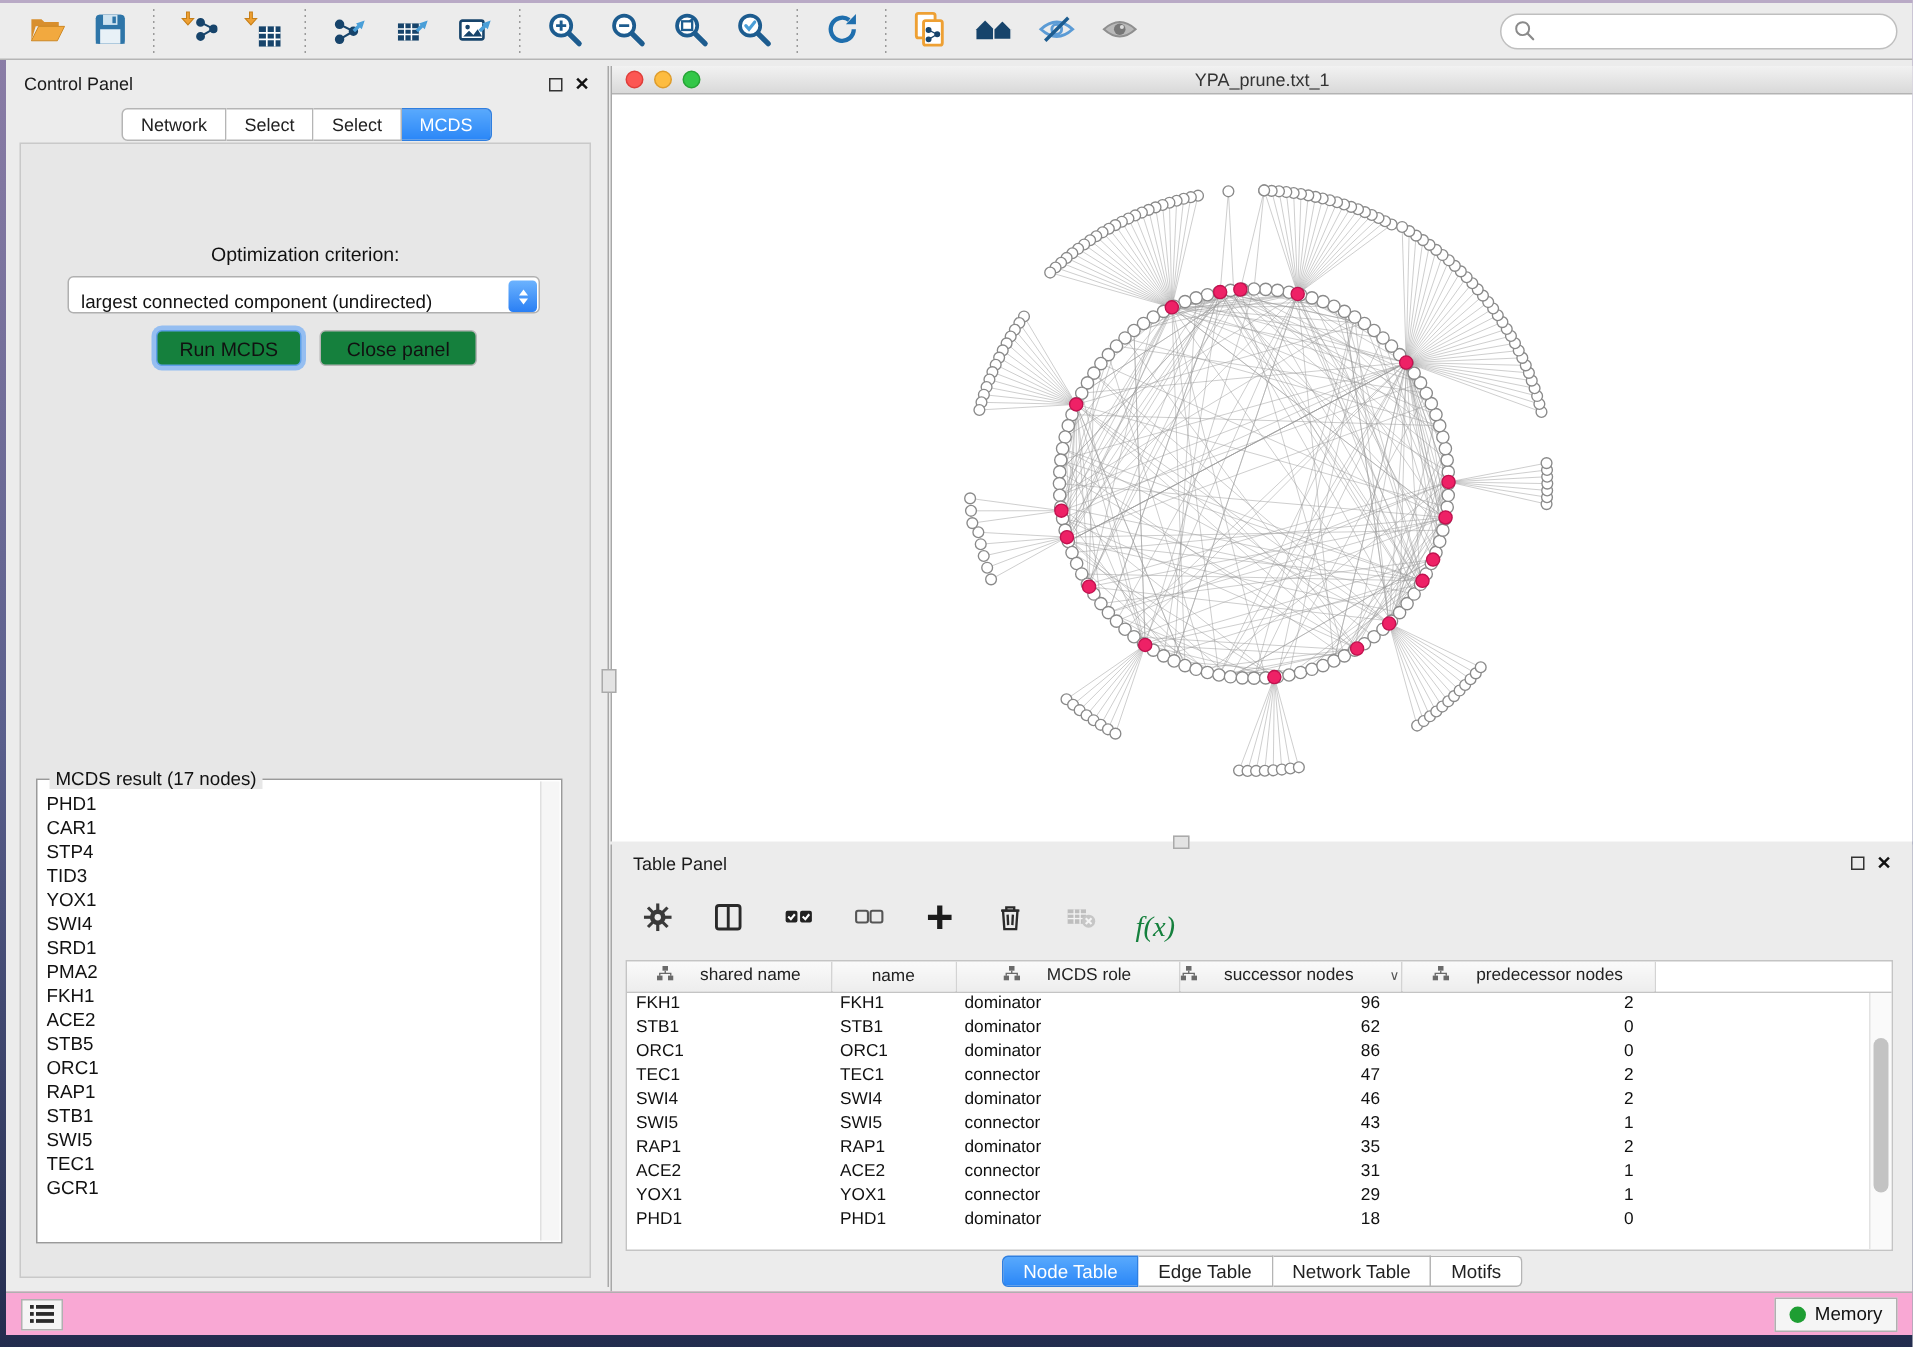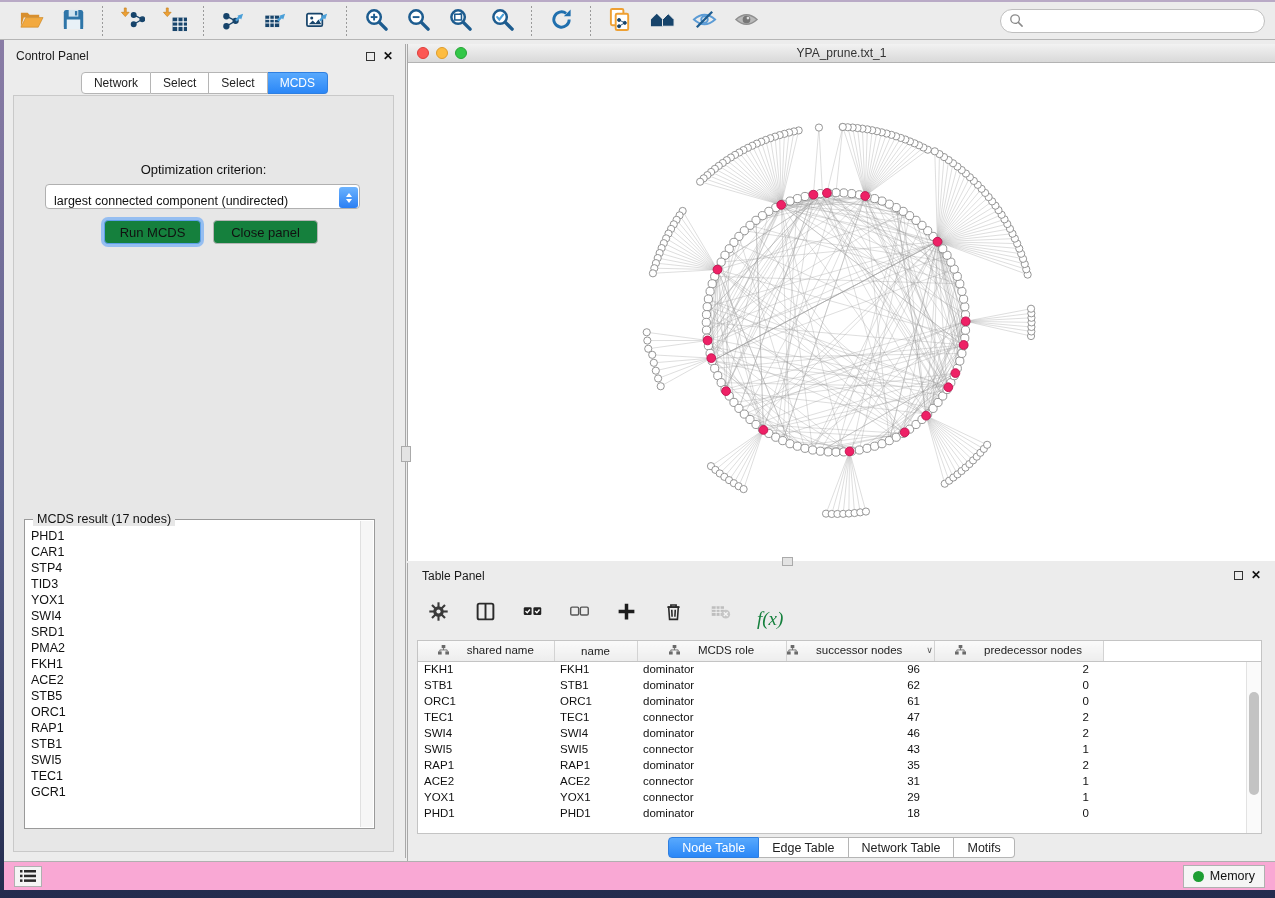--- a/index.html
+++ b/index.html
@@ -783,21 +783,21 @@
               <td>STB1</td>
               <td>dominator</td>
               <td class="num">62</td>
               <td class="num">0</td>
               <td></td>
             </tr>
             <tr>
               <td>ORC1</td>
               <td>ORC1</td>
               <td>dominator</td>
-              <td class="num">61</td>
+              <td class="num">86</td>
               <td class="num">0</td>
               <td></td>
             </tr>
             <tr>
               <td>TEC1</td>
               <td>TEC1</td>
               <td>connector</td>
               <td class="num">47</td>
               <td class="num">2</td>
               <td></td>

